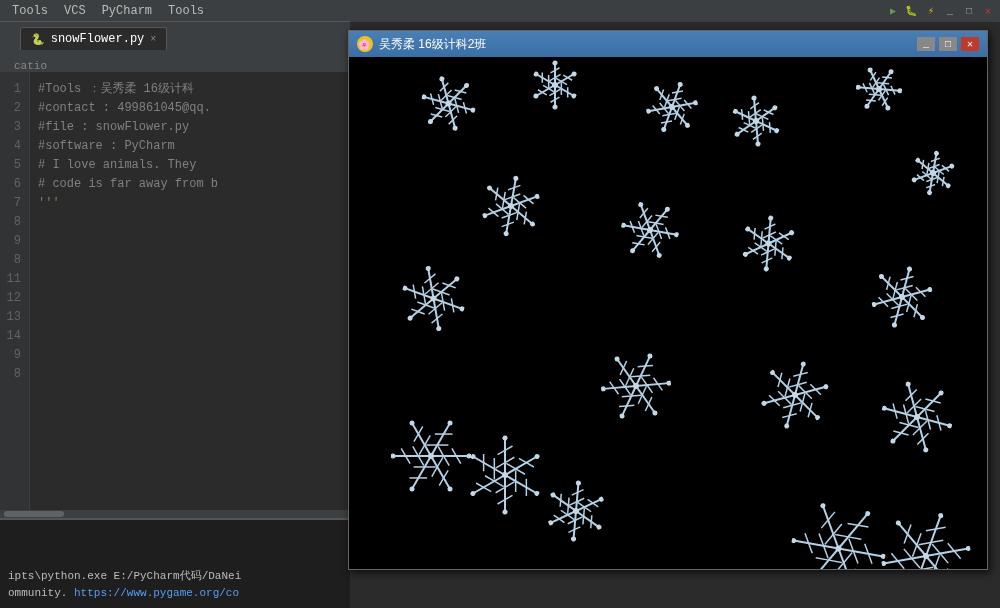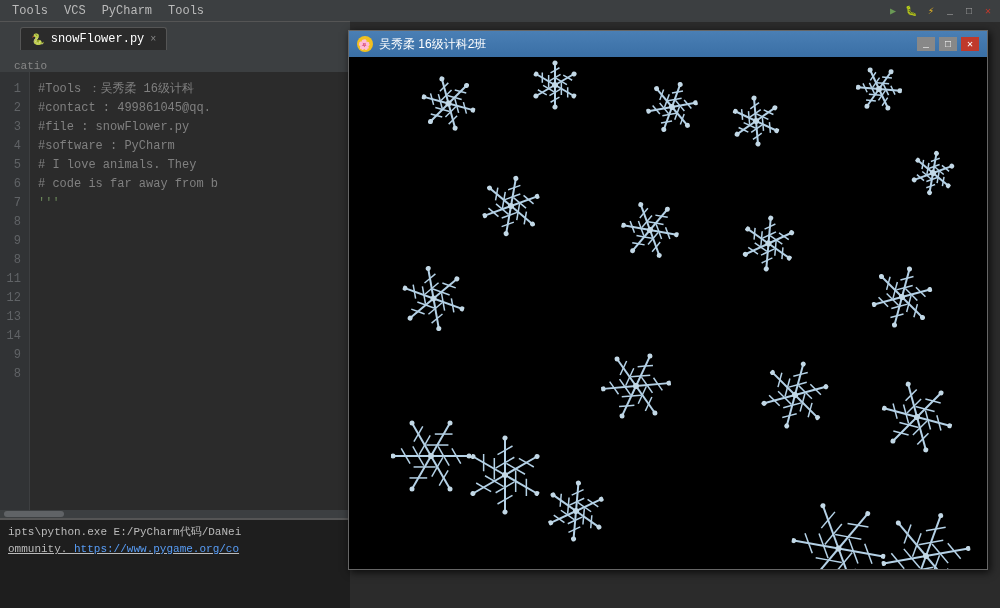--- a/index.html
+++ b/index.html
@@ -317,24 +317,24 @@
       <span class="code-line"> </span>
       <span class="code-line"> </span>
     </div>
   </div>
 
   <div id="scroll-indicator">
     <div id="scroll-thumb"></div>
   </div>
 
   <div id="terminal">
-    <div style="color:#bbbbbb;">
+    <div style="color:#bbbbbb;margin-top:44px;">
       <span>ipts\python.exe E:/PyCharm代码/DaNei</span>
     </div>
-    <div style="color:#bbbbbb; margin-top:4px;text-decoration:underline;">
+    <div style="color:#bbbbbb; margin-top:4px;">
       ommunity. <a href="#">https://www.pygame.org/co</a>
     </div>
   </div>
 </div>
 
 <div id="pygame-window">
   <div id="pygame-titlebar">
     <div id="pygame-title-left">
       <div id="pygame-title-icon">🌸</div>
       <span style="font-family: 'Microsoft YaHei', 'SimHei', sans-serif;">吴秀柔 16级计科2班</span>

